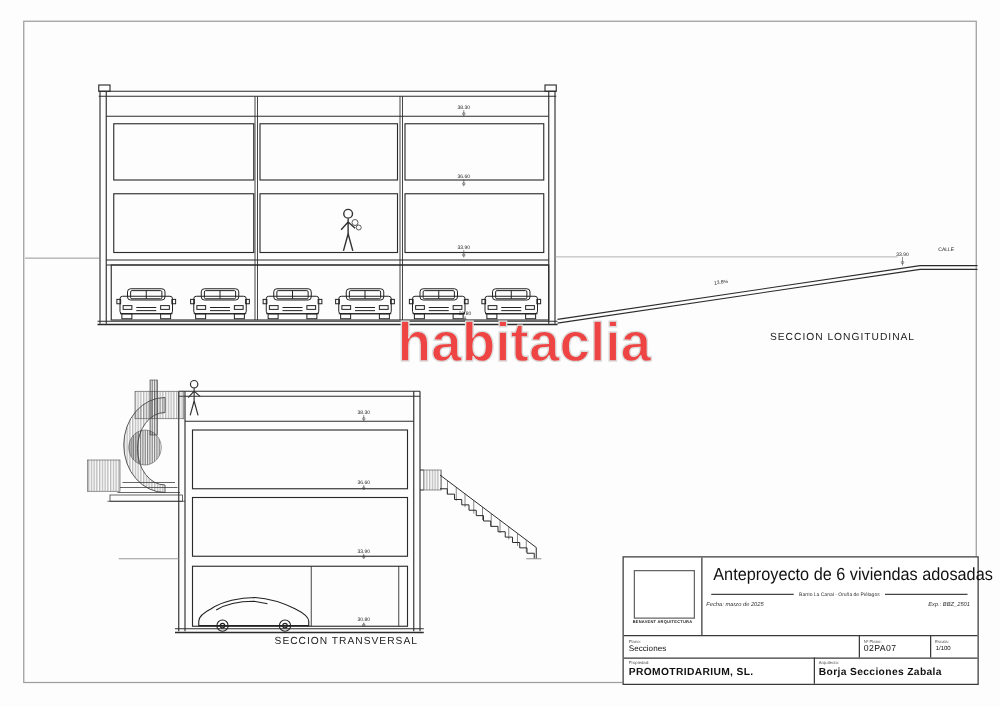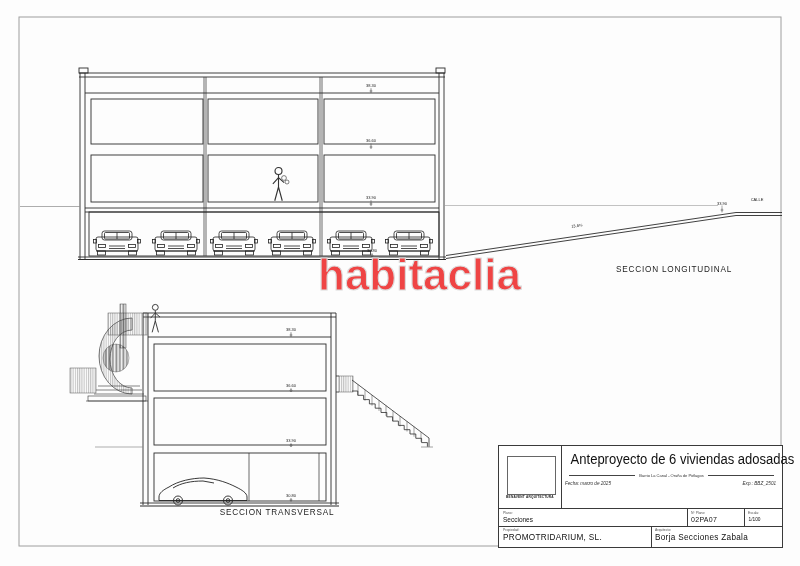--- a/index.html
+++ b/index.html
@@ -26,21 +26,21 @@
     transform-origin:center;color:#111;}
   .tb-subrow{position:absolute;left:70px;right:8px;top:27px;display:flex;align-items:center;gap:4px;}
   .tb-subrow .rule{flex:1;border-top:1px solid #444;height:0;}
   .tb-subtitle{font-size:4px;color:#333;white-space:nowrap;}
   .tb-fecha{position:absolute;left:66px;top:35px;font-size:4.6px;font-style:italic;color:#333;}
   .tb-exp{position:absolute;right:6px;top:35px;font-size:4.6px;font-style:italic;color:#333;}
   .lbl{font-size:3.4px;color:#555;}
   .val-s{font-size:6.5px;color:#111;}
   .val-n{font-size:7px;letter-spacing:.3px;color:#111;}
   .val-e{font-size:4.8px;color:#111;}
-  .val-b{font-size:8.2px;font-weight:400;letter-spacing:.3px;color:#111;white-space:nowrap;}
+  .val-b{font-size:8.2px;font-weight:700;letter-spacing:.3px;color:#111;white-space:nowrap;}
 </style>
 </head>
 <body>
 
 <div class="sheet">
 
 <svg width="800" height="566" viewBox="0 0 800 566">
   <defs>
     <pattern id="vh" width="2.2" height="4" patternUnits="userSpaceOnUse">
       <line x1="0.6" y1="0" x2="0.6" y2="4" stroke="#666" stroke-width="0.5"></line>

